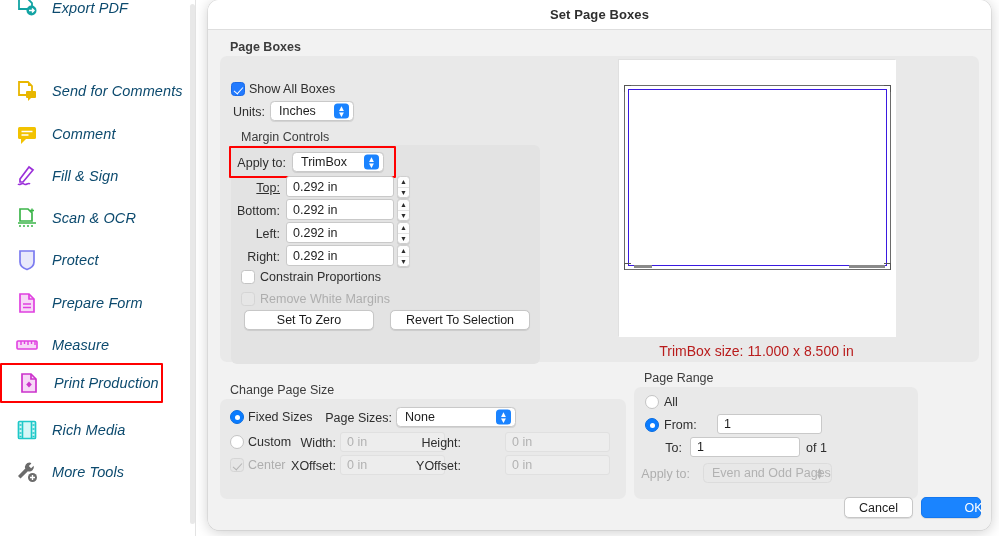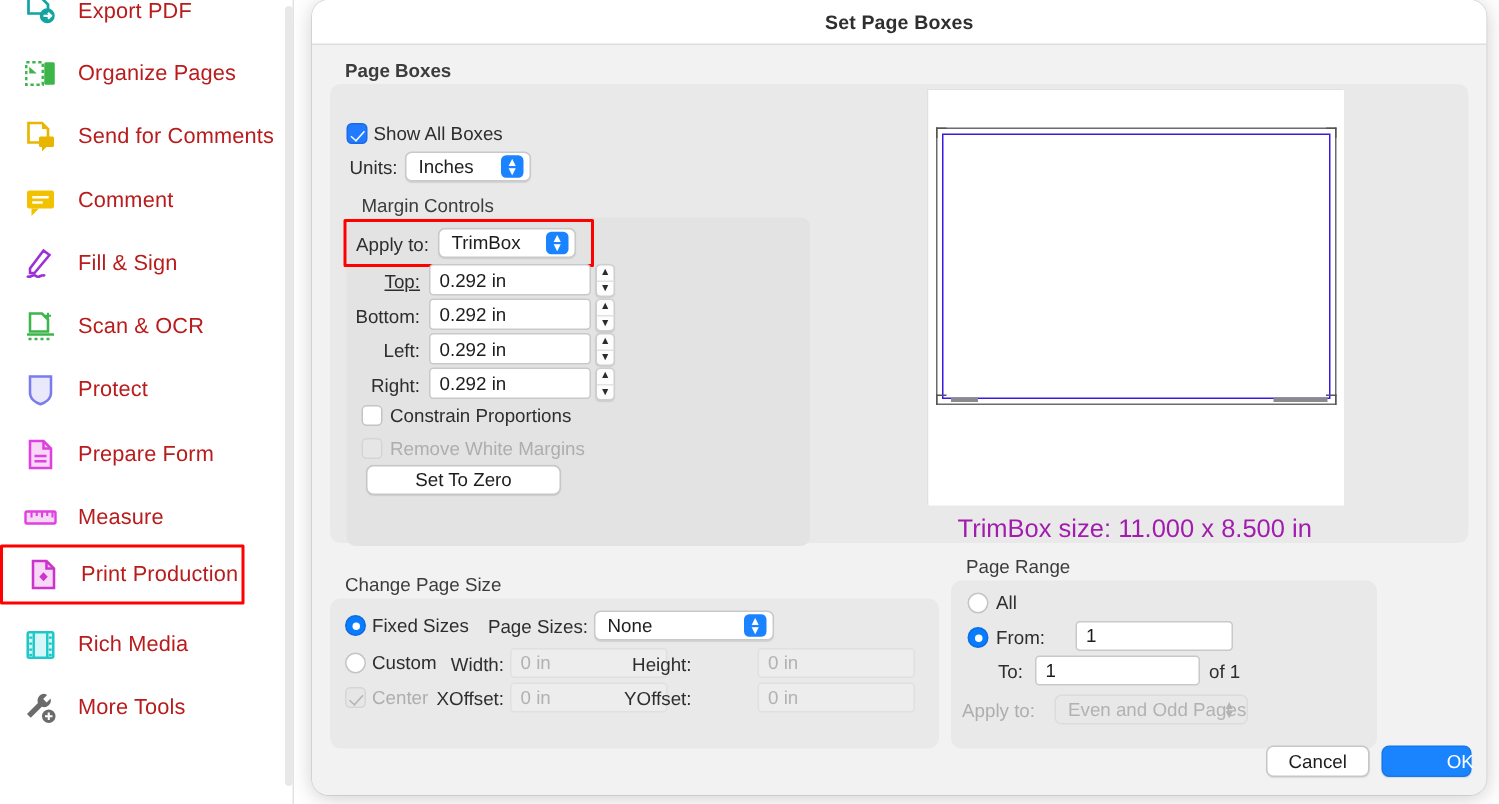--- a/index.html
+++ b/index.html
@@ -29,22 +29,23 @@
   .side-item {
     position: absolute; left: 0; width: 163px; height: 40px;
     display: flex; align-items: center; padding-left: 14px;
   }
   .side-item .ico {
     width: 26px; height: 26px; flex: 0 0 26px;
     display: flex; align-items: center; justify-content: center;
     margin-right: 12px;
   }
   .side-item .lbl {
-    font-size: 14.5px; color: #b91c1c; letter-spacing: 0.1px;
+    font-size: 14.5px; color: #0c4a6e; letter-spacing: 0.1px;
     white-space: nowrap;
+    font-style: italic;
   }
   .side-item.selected {
     border: 2.5px solid #ff0000; border-left: 2.5px solid #ff0000;
     left: 0px; width: 163px; border-radius: 1px;
   }
 
   
   #dialog {
     position: absolute; left: 208px; top: 0; width: 783px; height: 530px;
     background: #f2f2f2;
@@ -182,21 +183,21 @@
   }
 
   
   #preview-wrap {
     position: absolute; background: #ffffff; border: 0.5px solid #e0e0e0;
   }
   #preview-sheet { position: absolute; background: #ffffff; }
   .pv-blue { position: absolute; border: 1px solid #3a1ae0; }
   .pv-mark { position: absolute; background: #555; }
   #trimbox-size {
-    position: absolute; font-size: 17px; color: #a21caf; text-align: center;
+    position: absolute; font-size: 14px; color: #b91c1c; text-align: center;
     width: 100%;
   }
 </style>
 </head>
 <body>
 
 <div id="root">
 
   <div id="sidebar">
 
@@ -204,30 +205,20 @@
       <span class="ico">
         <svg width="24" height="24" viewBox="0 0 24 24">
           <path d="M4 3h9l4 4v6H4z" fill="none" stroke="#12a3a3" stroke-width="1.8"></path>
           <circle cx="16.5" cy="14.5" r="5" fill="#12a3a3"></circle>
           <path d="M14 14.5h5M17 12.5l2 2-2 2" stroke="#fff" stroke-width="1.5" fill="none"></path>
         </svg>
       </span>
       <span class="lbl">Export PDF</span>
     </div>
 
-    <div class="side-item" style="top:29px;">
-      <span class="ico">
-        <svg width="24" height="24" viewBox="0 0 24 24">
-          <rect x="2.5" y="4.5" width="11" height="15" fill="none" stroke="#3cb54a" stroke-width="1.6" stroke-dasharray="2.2 1.8"></rect>
-          <rect x="14.5" y="4.5" width="7" height="15" rx="1" fill="#3cb54a"></rect>
-          <path d="M4.5 7.5l5 4.5-5 0z" fill="#3cb54a"></path>
-        </svg>
-      </span>
-      <span class="lbl">Organize Pages</span>
-    </div>
 
     <div class="side-item" style="top:71px;">
       <span class="ico">
         <svg width="24" height="24" viewBox="0 0 24 24">
           <path d="M4 3h9l4 4v9H4z" fill="none" stroke="#e8b600" stroke-width="1.8"></path>
           <path d="M13 3v4h4" fill="#e8b600"></path>
           <rect x="11" y="12" width="10" height="7" rx="1" fill="#e8b600"></rect>
           <path d="M13 19v3l3-3z" fill="#e8b600"></path>
         </svg>
       </span>
@@ -399,20 +390,21 @@
         <div>▼</div>
       </div>
 
       <div class="cbx" style="left:33px; top:240px;"></div>
       <div class="cbx-lbl" style="left:52px; top:240px;">Constrain Proportions</div>
 
       <div class="cbx disabled" style="left:33px; top:262px;"></div>
       <div class="cbx-lbl dim" style="left:52px; top:262px;">Remove White Margins</div>
 
       <div class="pbtn" style="left:36px; top:280px; width:130px; height:20px;">Set To Zero</div>
+      <div class="pbtn" style="left:182px; top:280px; width:140px; height:20px;">Revert To Selection</div>
 
       <div id="preview-wrap" style="left:410px; top:29px; width:277px; height:277px;">
 
         <div id="preview-sheet" style="left:0; top:0; width:277px; height:277px;"></div>
 
         <div class="pv-blue" style="left:5px; top:25px; width:267px; height:185px; border-color:#6b6b6b;"></div>
 
         <div class="pv-blue" style="left:9px; top:29px; width:259px; height:177px;"></div>
 
         <div class="pv-mark" style="left:5px; top:25px; width:7px; height:1px;"></div>

